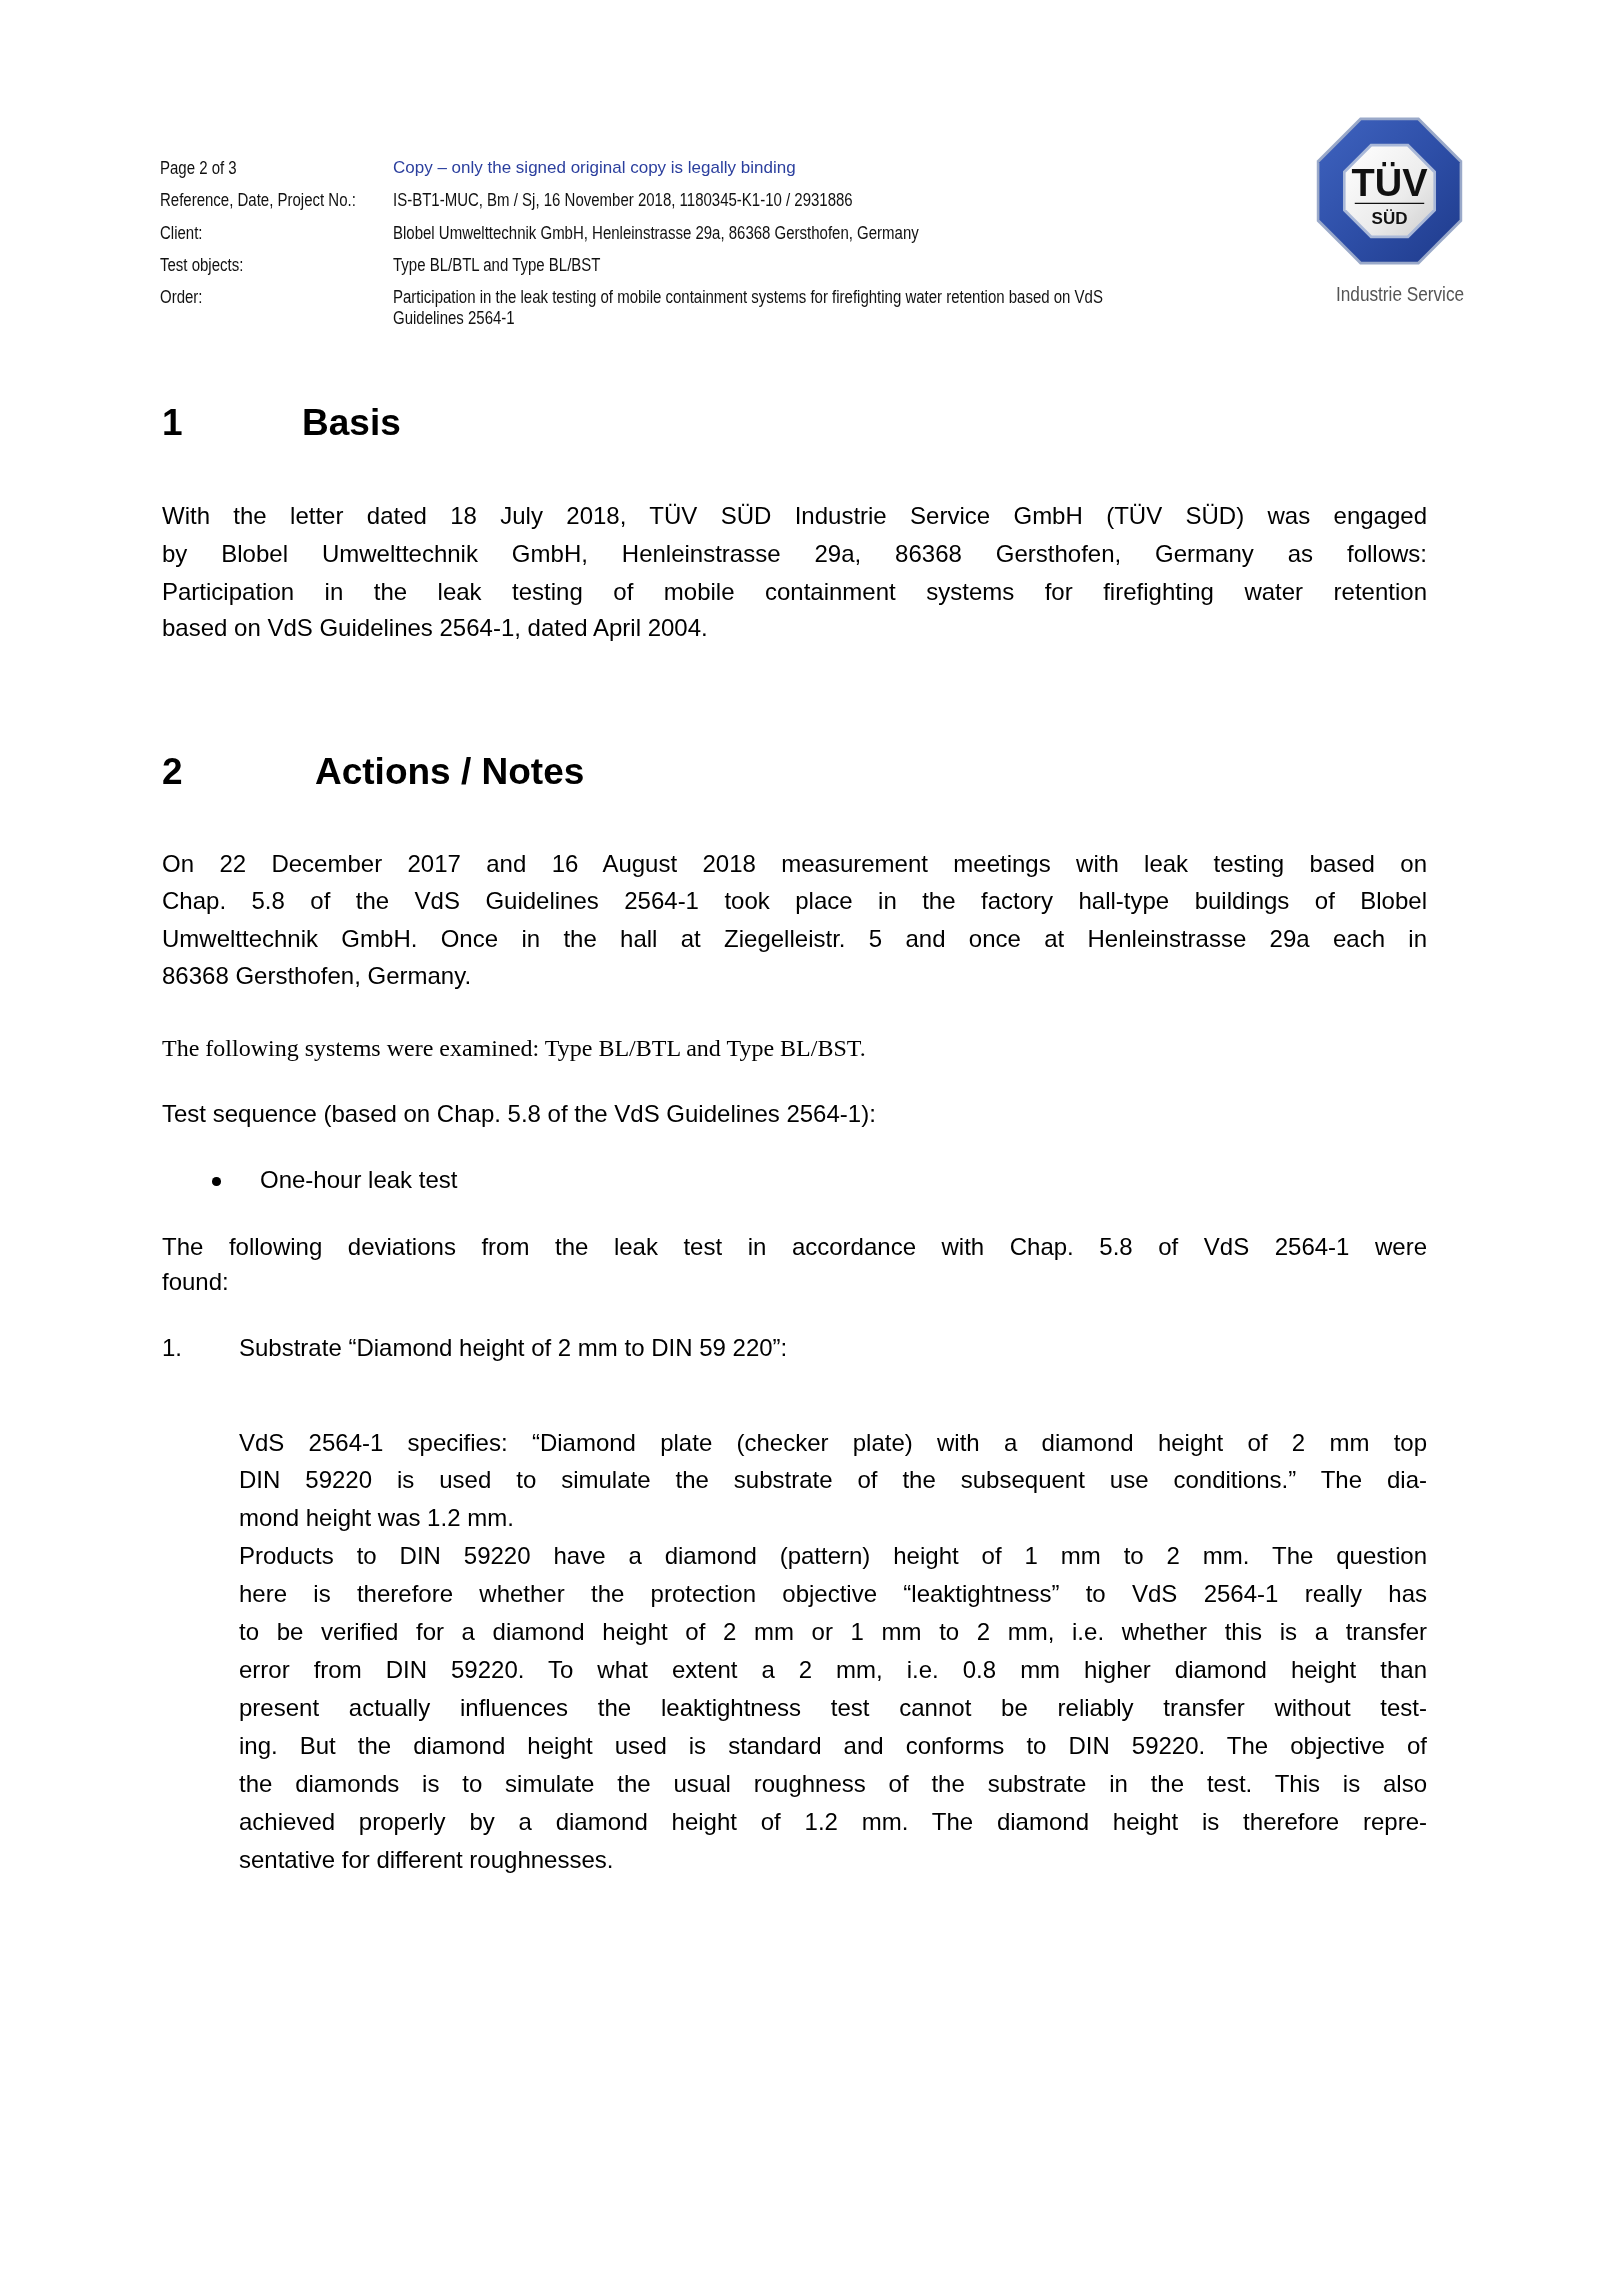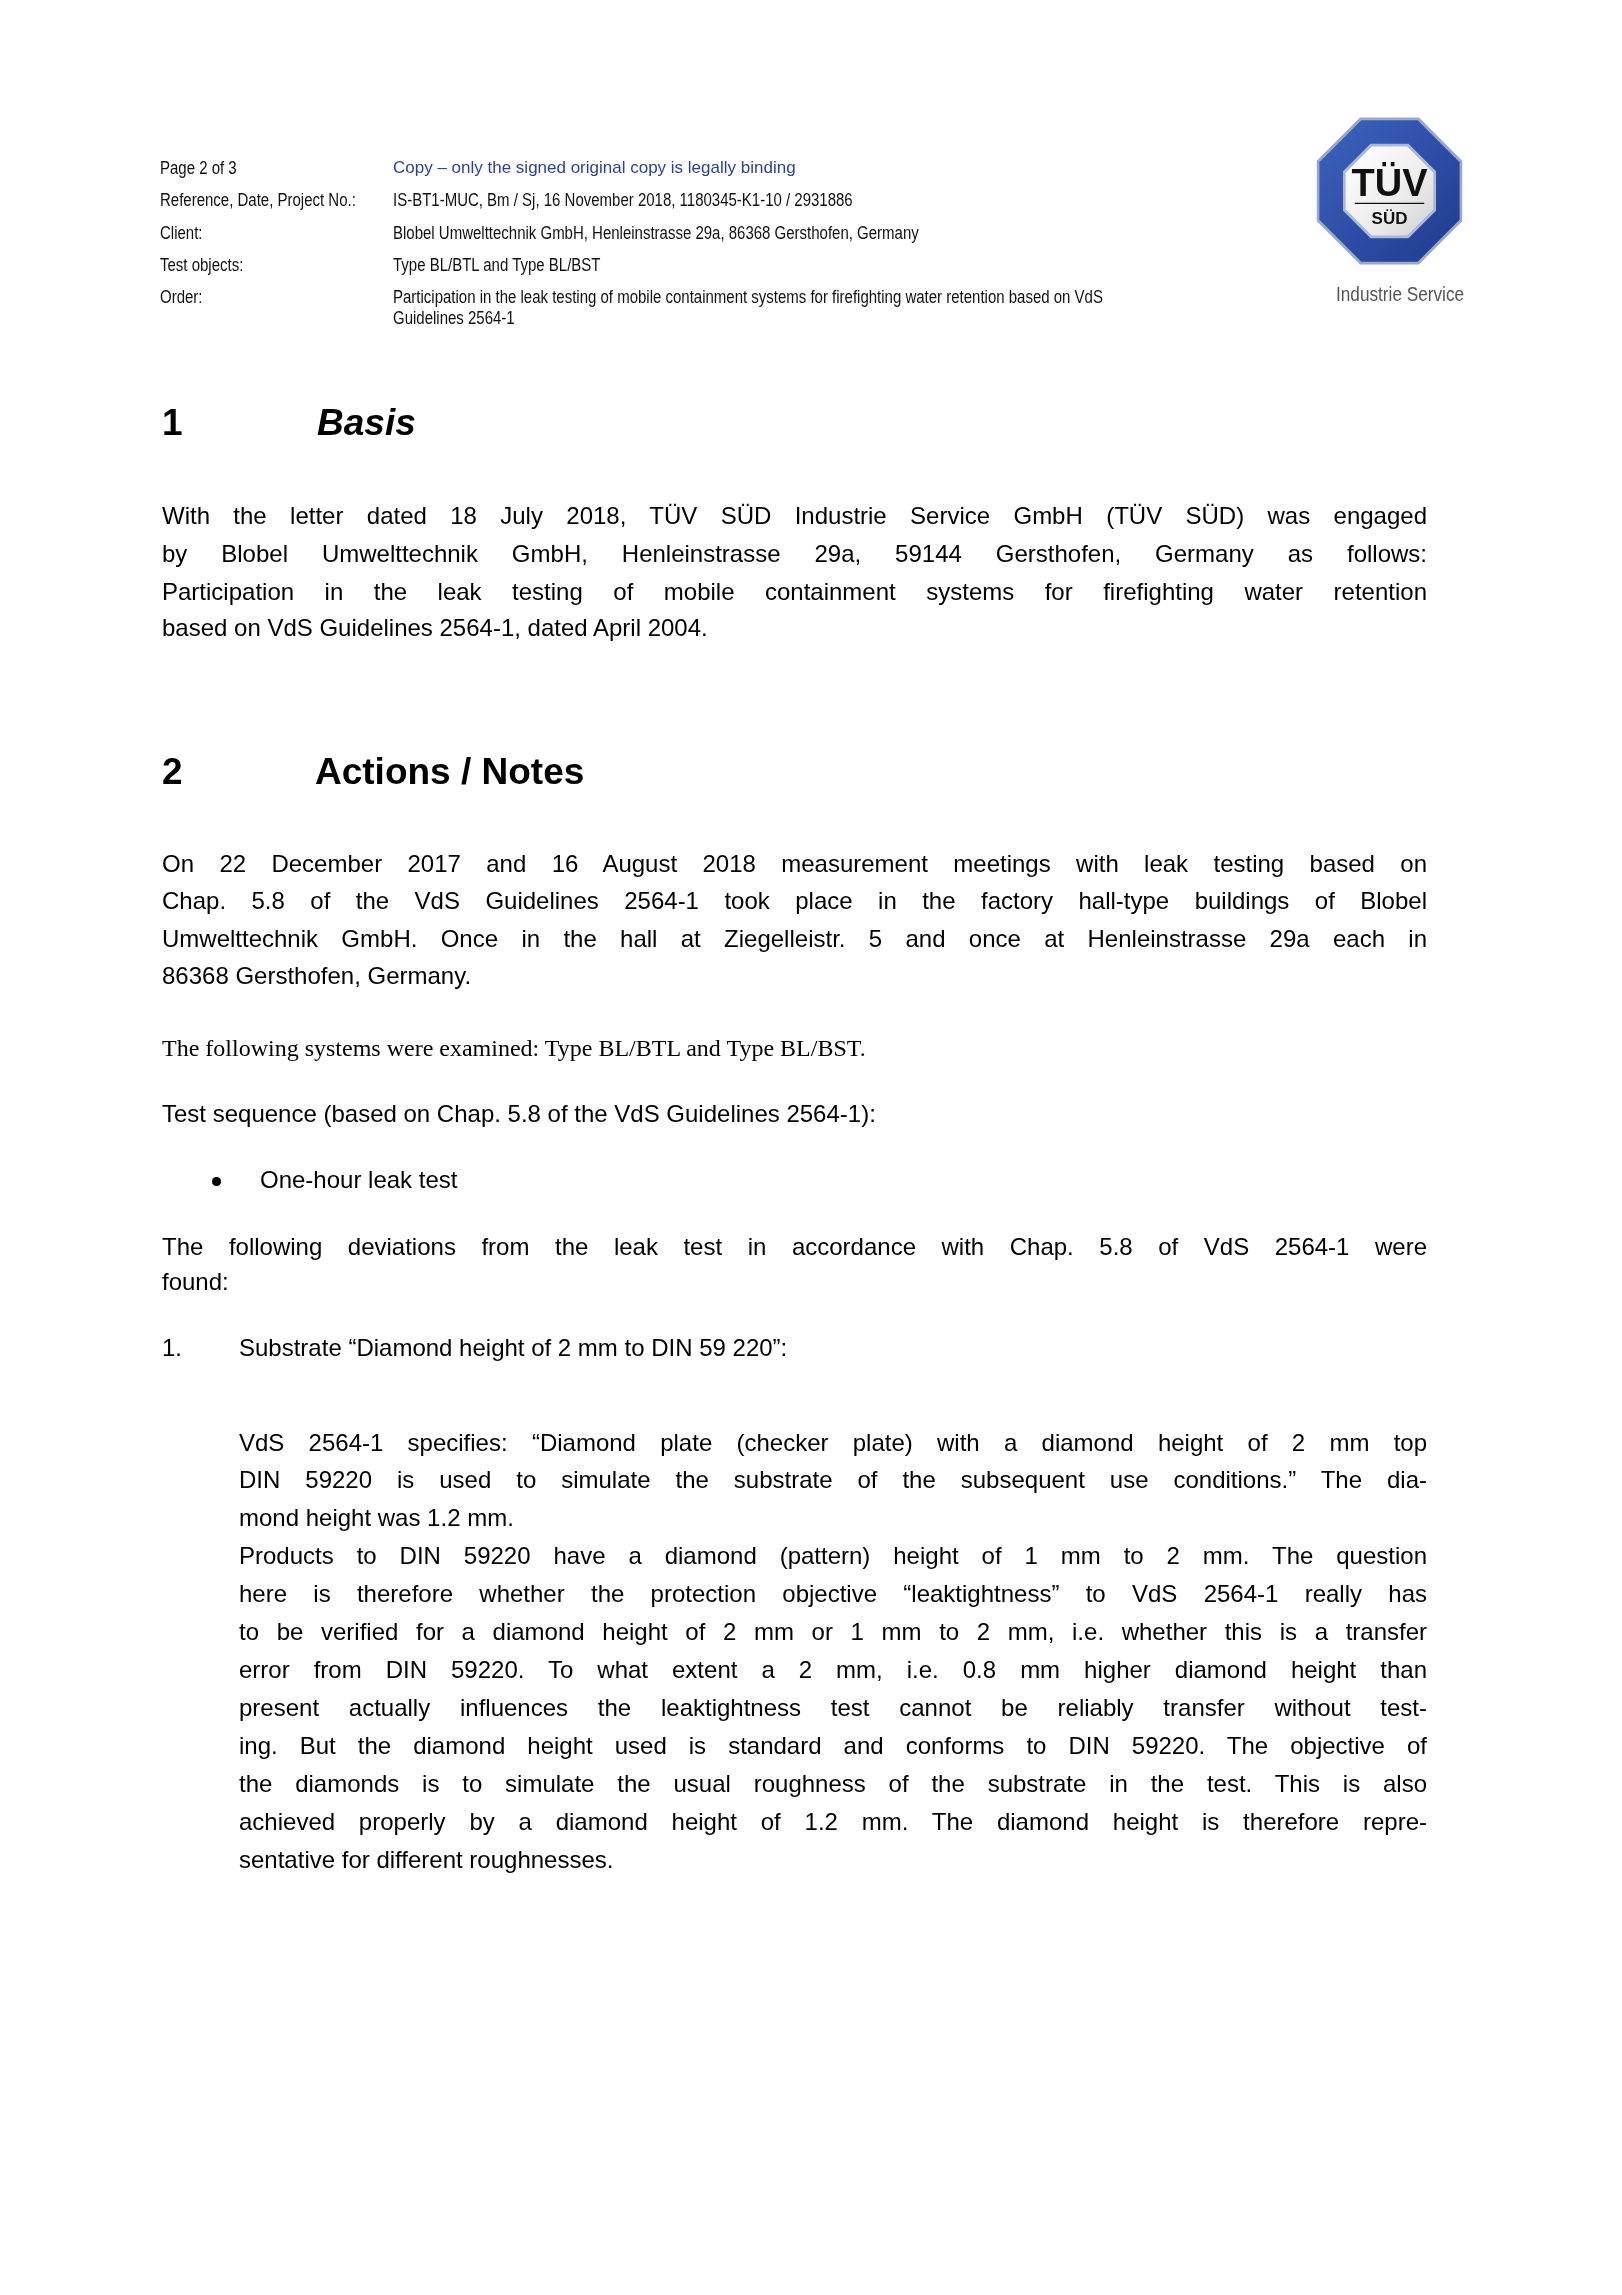--- a/index.html
+++ b/index.html
@@ -61,24 +61,24 @@
     <polygon points="88,48 142,48 182,88 182,144 142,184 88,184 48,144 48,88" fill="url(#inner)"></polygon>
     <text x="115" y="124" text-anchor="middle" font-family="Liberation Sans, sans-serif" font-weight="bold" font-size="58" fill="#111">TÜV</text>
     <line x1="62" y1="135" x2="168" y2="135" stroke="#111" stroke-width="2"></line>
     <text x="115" y="166" text-anchor="middle" font-family="Liberation Sans, sans-serif" font-weight="bold" font-size="26" fill="#111">SÜD</text>
   </svg>
 </div>
 <div class="logo-text" style="left:1336px; top:283px;">Industrie Service</div>
 
 <div>
   <div class="h" style="left:162px; top:400px;">1</div>
-  <div class="h" style="left:317px; top:400px;font-style:italic;">Basis</div>
+  <div class="h" style="left:302px; top:400px;">Basis</div>
 
   <div class="ln just" style="left:162px; top:497px; width:1265px;">With the letter dated 18 July 2018, TÜV SÜD Industrie Service GmbH (TÜV SÜD) was engaged</div>
-  <div class="ln just" style="left:162px; top:535px; width:1265px;">by Blobel Umwelttechnik GmbH, Henleinstrasse 29a, 59144 Gersthofen, Germany as follows:</div>
+  <div class="ln just" style="left:162px; top:535px; width:1265px;">by Blobel Umwelttechnik GmbH, Henleinstrasse 29a, 86368 Gersthofen, Germany as follows:</div>
   <div class="ln just" style="left:162px; top:573px; width:1265px;">Participation in the leak testing of mobile containment systems for firefighting water retention</div>
   <div class="ln" style="left:162px; top:609px;">based on VdS Guidelines 2564-1, dated April 2004.</div>
 </div>
 
 <div>
   <div class="h" style="left:162px; top:749px;">2</div>
   <div class="h" style="left:315px; top:749px;">Actions / Notes</div>
 
   <div class="ln just" style="left:162px; top:845px; width:1265px;">On 22 December 2017 and 16 August 2018 measurement meetings with leak testing based on</div>
   <div class="ln just" style="left:162px; top:882px; width:1265px;">Chap. 5.8 of the VdS Guidelines 2564-1 took place in the factory hall-type buildings of Blobel</div>

